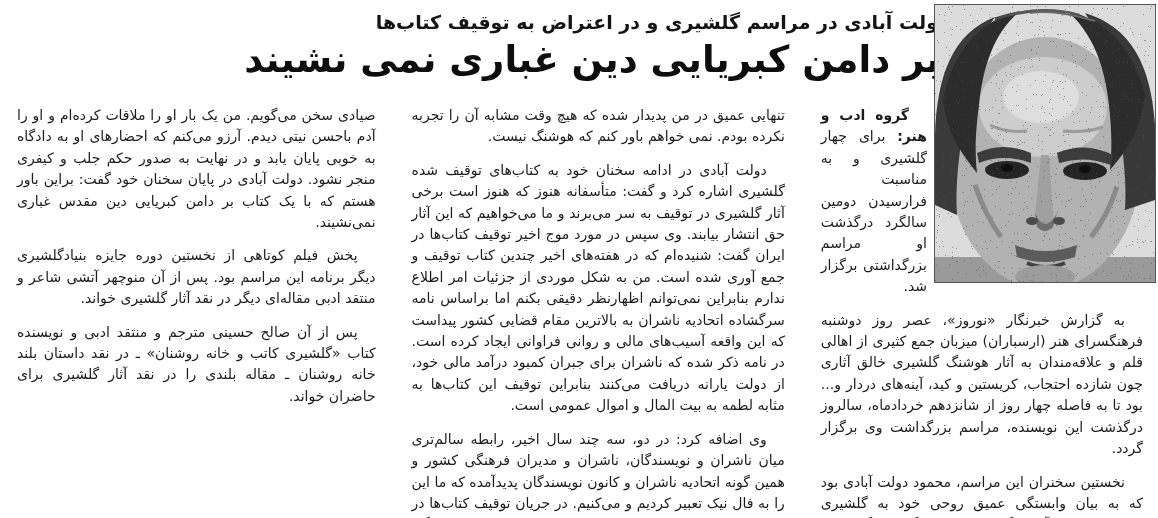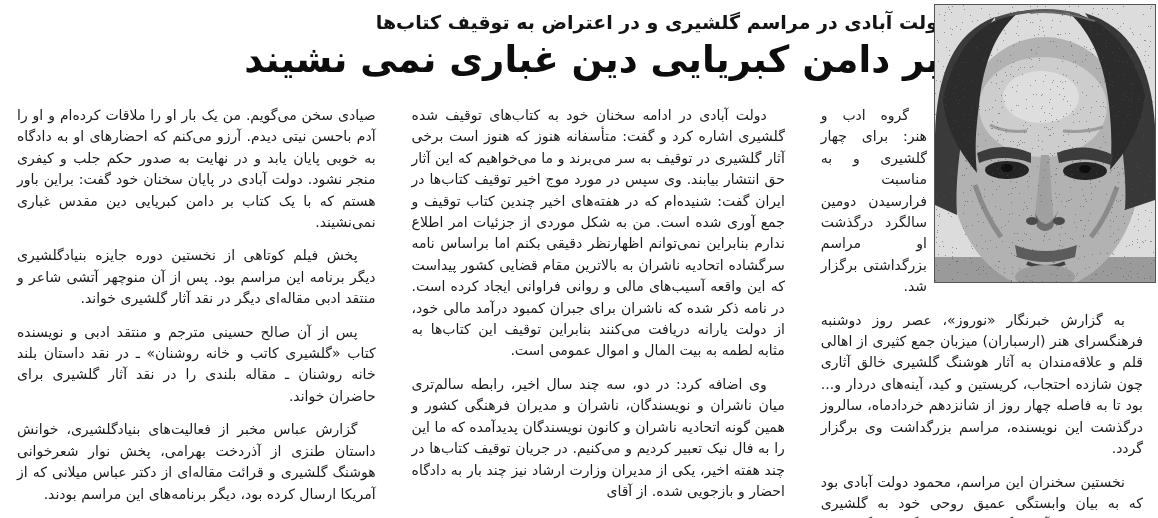--- a/index.html
+++ b/index.html
@@ -65,21 +65,21 @@
   .col-right{width:352px;}
   .col-mid{width:404px;}
   .col-left{width:389px;}
   .photo-spacer{
     float:right;              
     width:228px;
     height:192px;
   }
   .col p{margin:12px;text-indent:18px;}
   .col p.cont{text-indent:0;}
-  .lead-in{font-weight:normal;}
+  .lead-in{font-weight:bold;}
 </style>
 </head>
 <body>
 
 <div class="page">
 
   <div class="photo-frame">
     <svg viewBox="0 0 220 277" xmlns="http://www.w3.org/2000/svg">
       <defs>
         <filter id="grain" x="0" y="0" width="100%" height="100%">
@@ -145,25 +145,25 @@
   <main class="columns">
 
     <section class="col col-right">
       <div class="photo-spacer"></div>
       <p><span class="lead-in">گروه ادب و هنر:</span><span> برای چهار گلشیری و به مناسبت فرارسیدن دومین سالگرد درگذشت او مراسم بزرگداشتی برگزار شد.</span></p>
       <p>به گزارش خبرنگار «نوروز»، عصر روز دوشنبه فرهنگسرای هنر (ارسباران) میزبان جمع کثیری از اهالی قلم و علاقه‌مندان به آثار هوشنگ گلشیری خالق آثاری چون شازده احتجاب، کریستین و کید، آینه‌های دردار و... بود تا به فاصله چهار روز از شانزدهم خردادماه، سالروز درگذشت این نویسنده، مراسم بزرگداشت وی برگزار گردد.</p>
       <p>نخستین سخنران این مراسم، محمود دولت آبادی بود که به بیان وابستگی عمیق روحی خود به گلشیری پرداخت. دولت آبادی گفت: بعد از درگذشت گلشیری، اتفاق مهیبی درون من رخ داده است. شخص‌ها و شخصیت‌های مختلف در مناسبت‌های گوناگون می‌توانند تأثیرات متفاوتی بر آدم‌ها بگذارند؛ تأثیری که این واقعه روی من گذاشت موجب به وجود آمدن احساس ناگواری در من شد، از آن روز یک حس</p>
     </section>
 
     <section class="col col-mid">
+      <p class="cont">تنهایی عمیق در من پدیدار شده که هیچ وقت مشابه آن را تجربه نکرده بودم. نمی خواهم باور کنم که هوشنگ نیست.</p>
       <p>دولت آبادی در ادامه سخنان خود به کتاب‌های توقیف شده گلشیری اشاره کرد و گفت: متأسفانه هنوز که هنوز است برخی آثار گلشیری در توقیف به سر می‌برند و ما می‌خواهیم که این آثار حق انتشار بیابند. وی سپس در مورد موج اخیر توقیف کتاب‌ها در ایران گفت: شنیده‌ام که در هفته‌های اخیر چندین کتاب توقیف و جمع آوری شده است. من به شکل موردی از جزئیات امر اطلاع ندارم بنابراین نمی‌توانم اظهارنظر دقیقی بکنم اما براساس نامه سرگشاده اتحادیه ناشران به بالاترین مقام قضایی کشور پیداست که این واقعه آسیب‌های مالی و روانی فراوانی ایجاد کرده است. در نامه ذکر شده که ناشران برای جبران کمبود درآمد مالی خود، از دولت یارانه دریافت می‌کنند بنابراین توقیف این کتاب‌ها به مثابه لطمه به بیت المال و اموال عمومی است.</p>
       <p>وی اضافه کرد: در دو، سه چند سال اخیر، رابطه سالم‌تری میان ناشران و نویسندگان، ناشران و مدیران فرهنگی کشور و همین گونه اتحادیه ناشران و کانون نویسندگان پدیدآمده که ما این را به فال نیک تعبیر کردیم و می‌کنیم. در جریان توقیف کتاب‌ها در چند هفته اخیر، یکی از مدیران وزارت ارشاد نیز چند بار به دادگاه احضار و بازجویی شده. از آقای</p>
     </section>
 
     <section class="col col-left">
       <p class="cont">صیادی سخن می‌گویم. من یک بار او را ملاقات کرده‌ام و او را آدم باحسن نیتی دیدم. آرزو می‌کنم که احضارهای او به دادگاه به خوبی پایان یابد و در نهایت به صدور حکم جلب و کیفری منجر نشود. دولت آبادی در پایان سخنان خود گفت: براین باور هستم که با یک کتاب بر دامن کبریایی دین مقدس غباری نمی‌نشیند.</p>
       <p>پخش فیلم کوتاهی از نخستین دوره جایزه بنیادگلشیری دیگر برنامه این مراسم بود. پس از آن منوچهر آتشی شاعر و منتقد ادبی مقاله‌ای دیگر در نقد آثار گلشیری خواند.</p>
       <p>پس از آن صالح حسینی مترجم و منتقد ادبی و نویسنده کتاب «گلشیری کاتب و خانه روشنان» ـ در نقد داستان بلند خانه روشنان ـ مقاله بلندی را در نقد آثار گلشیری برای حاضران خواند.</p>
-      <p>گزارش عباس مخبر از فعالیت‌های بنیادگلشیری، خوانش داستان طنزی از آذردخت بهرامی، پخش نوار شعرخوانی هوشنگ گلشیری و قرائت مقاله‌ای از دکتر عباس میلانی که از آمریکا ارسال کرده بود، دیگر برنامه‌های این مراسم بودند.</p>
     </section>
 
   </main>
 </div>
 
 </body></html>

